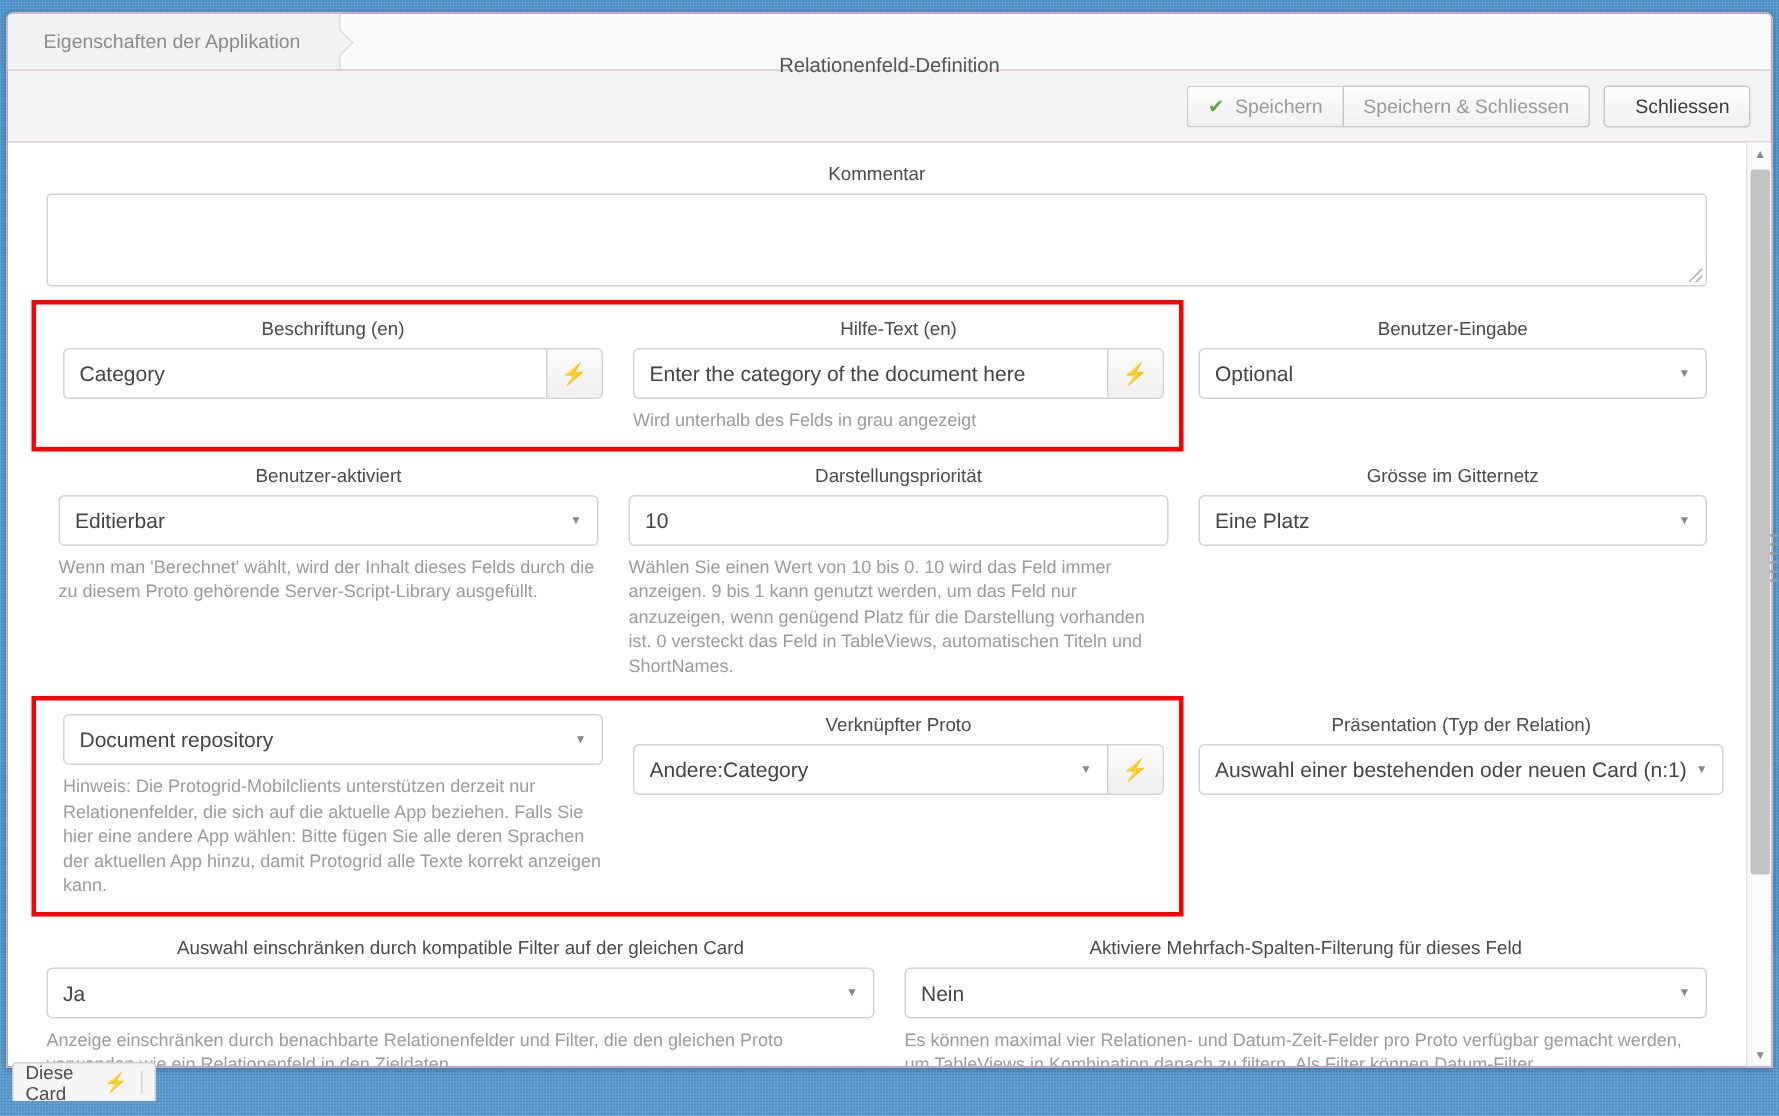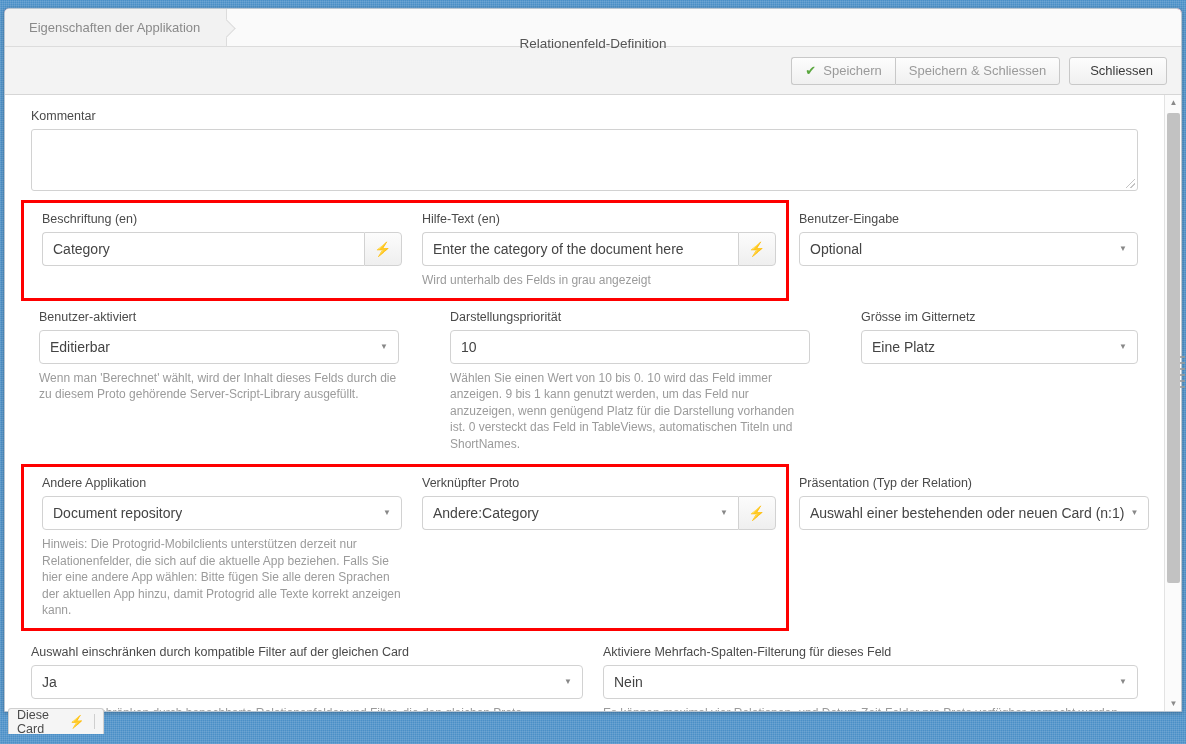--- a/index.html
+++ b/index.html
@@ -144,20 +144,21 @@
     border-radius: 2px;
   }
 
   
   .label {
     font-size: 12.5px;
     color: #4a4a4a;
     margin-bottom: 5px;
     line-height: 15px;
     white-space: nowrap;
+    text-align: center;
   }
   .hint {
     font-size: 12px;
     color: #9b9b9b;
     line-height: 16.5px;
     margin-top: 6px;
   }
   .input, .select, .textarea {
     width: 100%;
     height: 34px;
@@ -230,21 +231,21 @@
   }
   .col { padding: 0 10px; }
   .col-a { flex: 0 0 388px; padding-left: 18px; }
   .col-b { flex: 0 0 380px; }
   .col-c { flex: 1 1 auto; }
 
   .hl {
     border: 3px solid #fe0000;
     padding: 9px 0 9px 0;
   }
-  .plainrow { padding: 9px 0 0 0; gap: 31px; }
+  .plainrow { padding: 9px 0 0 0; }
 
   
   #statusbar {
     position: absolute;
     left: 8px; top: 708px;
     width: 96px; height: 26px;
     background: #f5f5f5;
     border: 1px solid #cfcfcf;
     border-bottom: none;
     border-radius: 3px 3px 0 0;
@@ -354,21 +355,20 @@
           <div class="select">
             <span class="sel-text">Eine Platz</span>
             <span class="caret">▼</span>
           </div>
         </div>
       </div>
 
       <div class="row" style="margin-top:12px;">
         <div class="hl" style="display:flex;flex:0 0 768px;">
           <div class="col col-a">
-            <div class="label">Andere Applikation</div>
             <div class="select">
               <span class="sel-text">Document repository</span>
               <span class="caret">▼</span>
             </div>
             <div class="hint">Hinweis: Die Protogrid-Mobilclients unterstützen derzeit nur Relationenfelder, die sich auf die aktuelle App beziehen. Falls Sie hier eine andere App wählen: Bitte fügen Sie alle deren Sprachen der aktuellen App hinzu, damit Protogrid alle Texte korrekt anzeigen kann.</div>
           </div>
           <div class="col" style="flex:1 1 auto;">
             <div class="label">Verknüpfter Proto</div>
             <div class="field-grp">
               <div class="select">

